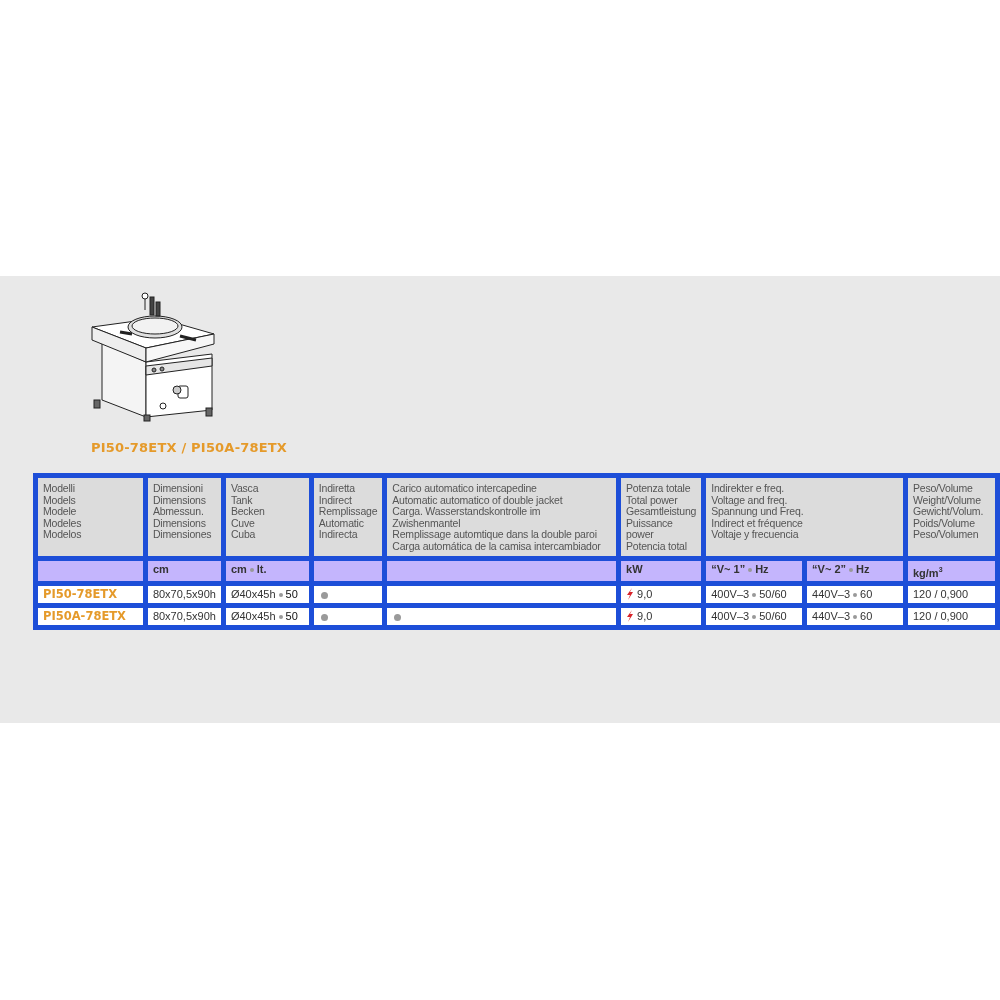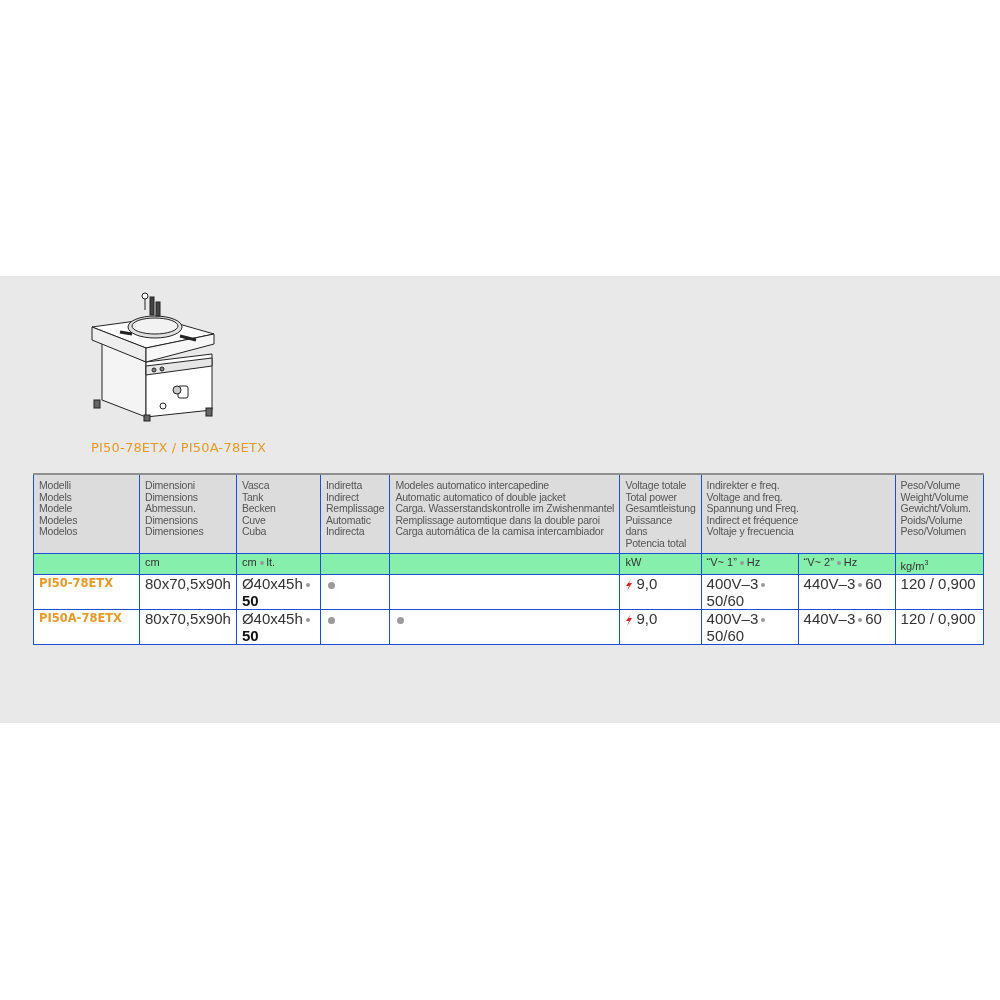--- a/index.html
+++ b/index.html
@@ -17,59 +17,60 @@
     }
     .illustration {
       position: absolute;
       left: 80px; top: 282px;
       width: 140px; height: 140px;
     }
     .product-title {
       position: absolute;
       left: 91px; top: 440px;
       font-family: "DejaVu Sans", sans-serif;
-      font-weight: normal;
+      font-weight: bold;
       font-size: 13px;
       color: #e59a2a;
       letter-spacing: 0.2px;
     }
     table.spec {
       position: absolute;
       left: 33px; top: 473px;
       border-collapse: collapse;
       font-family: "Liberation Sans", sans-serif;
       color: #444;
     }
     table.spec td {
-      border: 1px solid #1d4ed8;
+      border: 5px solid #1d4ed8;
       padding: 0 5px;
       vertical-align: top;
     }
     table.spec tr.hdr td {
       background: #dcdcdc;
       font-size: 10.5px;
       line-height: 11.6px;
       padding-top: 5px;
       padding-bottom: 3px;
       color: #555;
       font-weight: 300;
       letter-spacing: -0.2px;
       height: 57px;
     }
     table.spec tr.hdr { border-top: 2px solid #8f8f8f; }
     table.spec tr.units td {
-      background: #86efac;
+      background: #c4b5fd;
       font-size: 11px;
       height: 17px;
       line-height: 17px;
       color: #333;
+      font-weight: bold;
     }
     table.spec tr.row td {
       background: #ffffff;
-      font-size: 15px;
+      font-size: 11px;
       height: 17px;
       line-height: 17px;
       color: #333;
       font-family: "Liberation Sans Narrow", "Liberation Sans", sans-serif;
     }
     table.spec tr.row td.model {
       color: #e59a2a;
       font-weight: bold;
       font-family: "DejaVu Sans", sans-serif;
       font-size: 11.5px;
@@ -91,21 +92,21 @@
       background: #999;
       vertical-align: middle;
       margin: 0 3px;
     }
     .bolt {
       display: inline-block;
       width: 8px; height: 12px;
       vertical-align: -2px;
       margin-right: 3px;
     }
-    b.cap { font-weight: bold; color: #111; }
+    b.cap { font-weight: normal; color: #111; }
     sup { font-size: 7px; }
   </style>
 </head>
 <body>
 
 <div class="band"></div>
 
 <svg class="illustration" viewBox="0 0 140 140">
   <g fill="#fff" stroke="#222" stroke-width="1">
 
@@ -170,31 +171,31 @@
       <div>Cuba</div>
     </td>
     <td style="width:45px">
       <div>Indiretta</div>
       <div>Indirect</div>
       <div>Remplissage</div>
       <div>Automatic</div>
       <div>Indirecta</div>
     </td>
     <td style="width:219px">
-      <div>Modeles automatico intercapedine</div>
+      <div>Carico automatico intercapedine</div>
       <div>Automatic automatico of double jacket</div>
       <div>Carga. Wasserstandskontrolle im Zwishenmantel</div>
       <div>Remplissage automtique dans la double paroi</div>
       <div>Carga automática de la camisa intercambiador</div>
     </td>
     <td style="width:66px">
-      <div>Voltage totale</div>
+      <div>Potenza totale</div>
       <div>Total power</div>
       <div>Gesamtleistung</div>
-      <div>Puissance dans</div>
+      <div>Puissance power</div>
       <div>Potencia total</div>
     </td>
     <td colspan="2">
       <div>Indirekter e freq.</div>
       <div>Voltage and freq.</div>
       <div>Spannung und Freq.</div>
       <div>Indirect et fréquence</div>
       <div>Voltaje y frecuencia</div>
     </td>
     <td style="width:77px">

